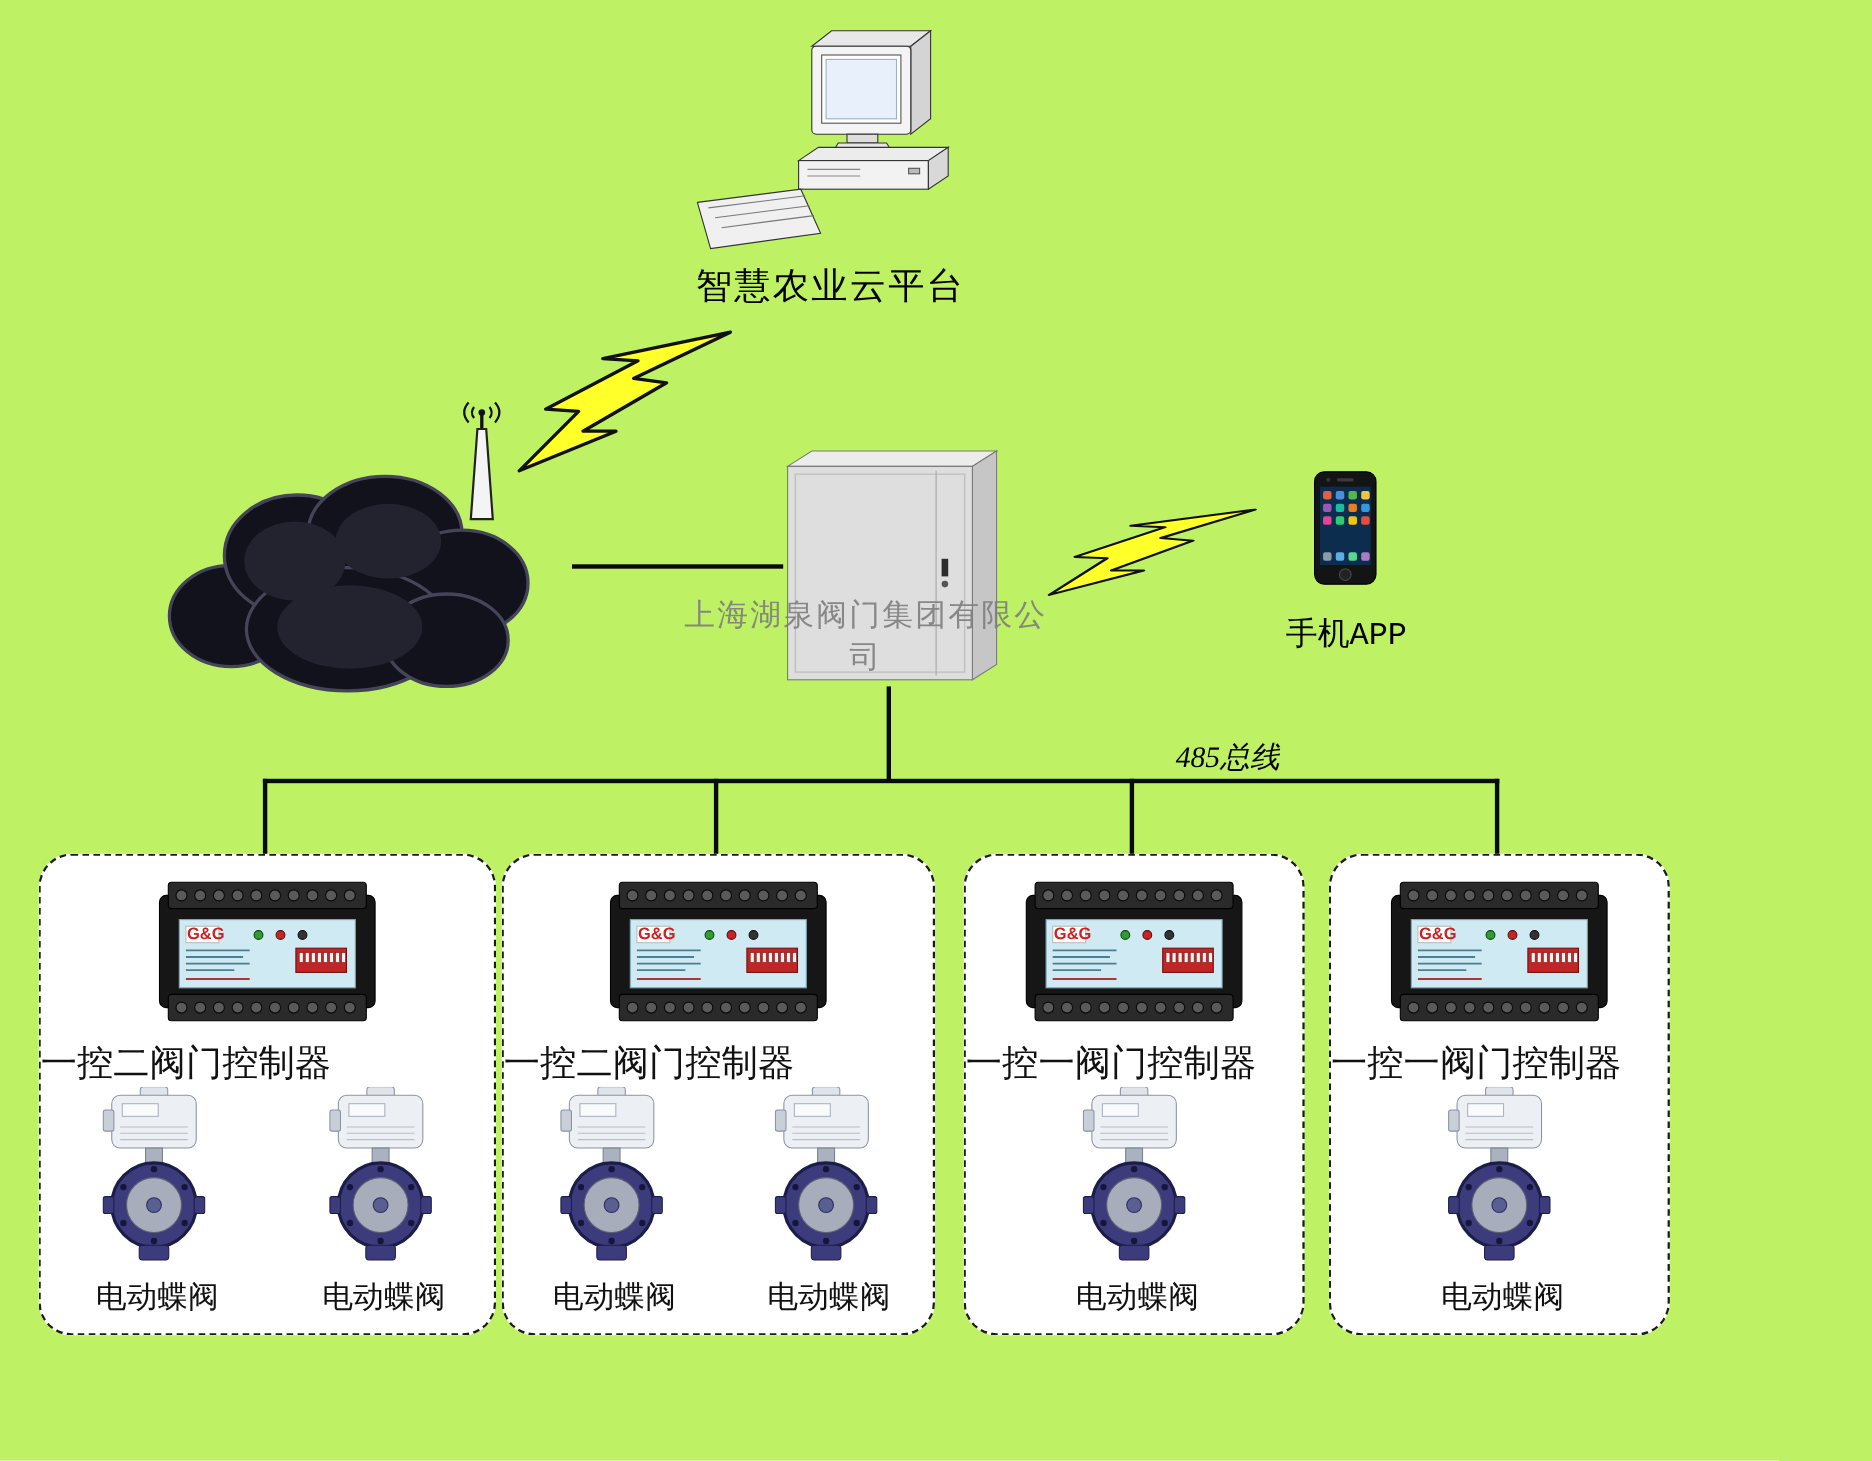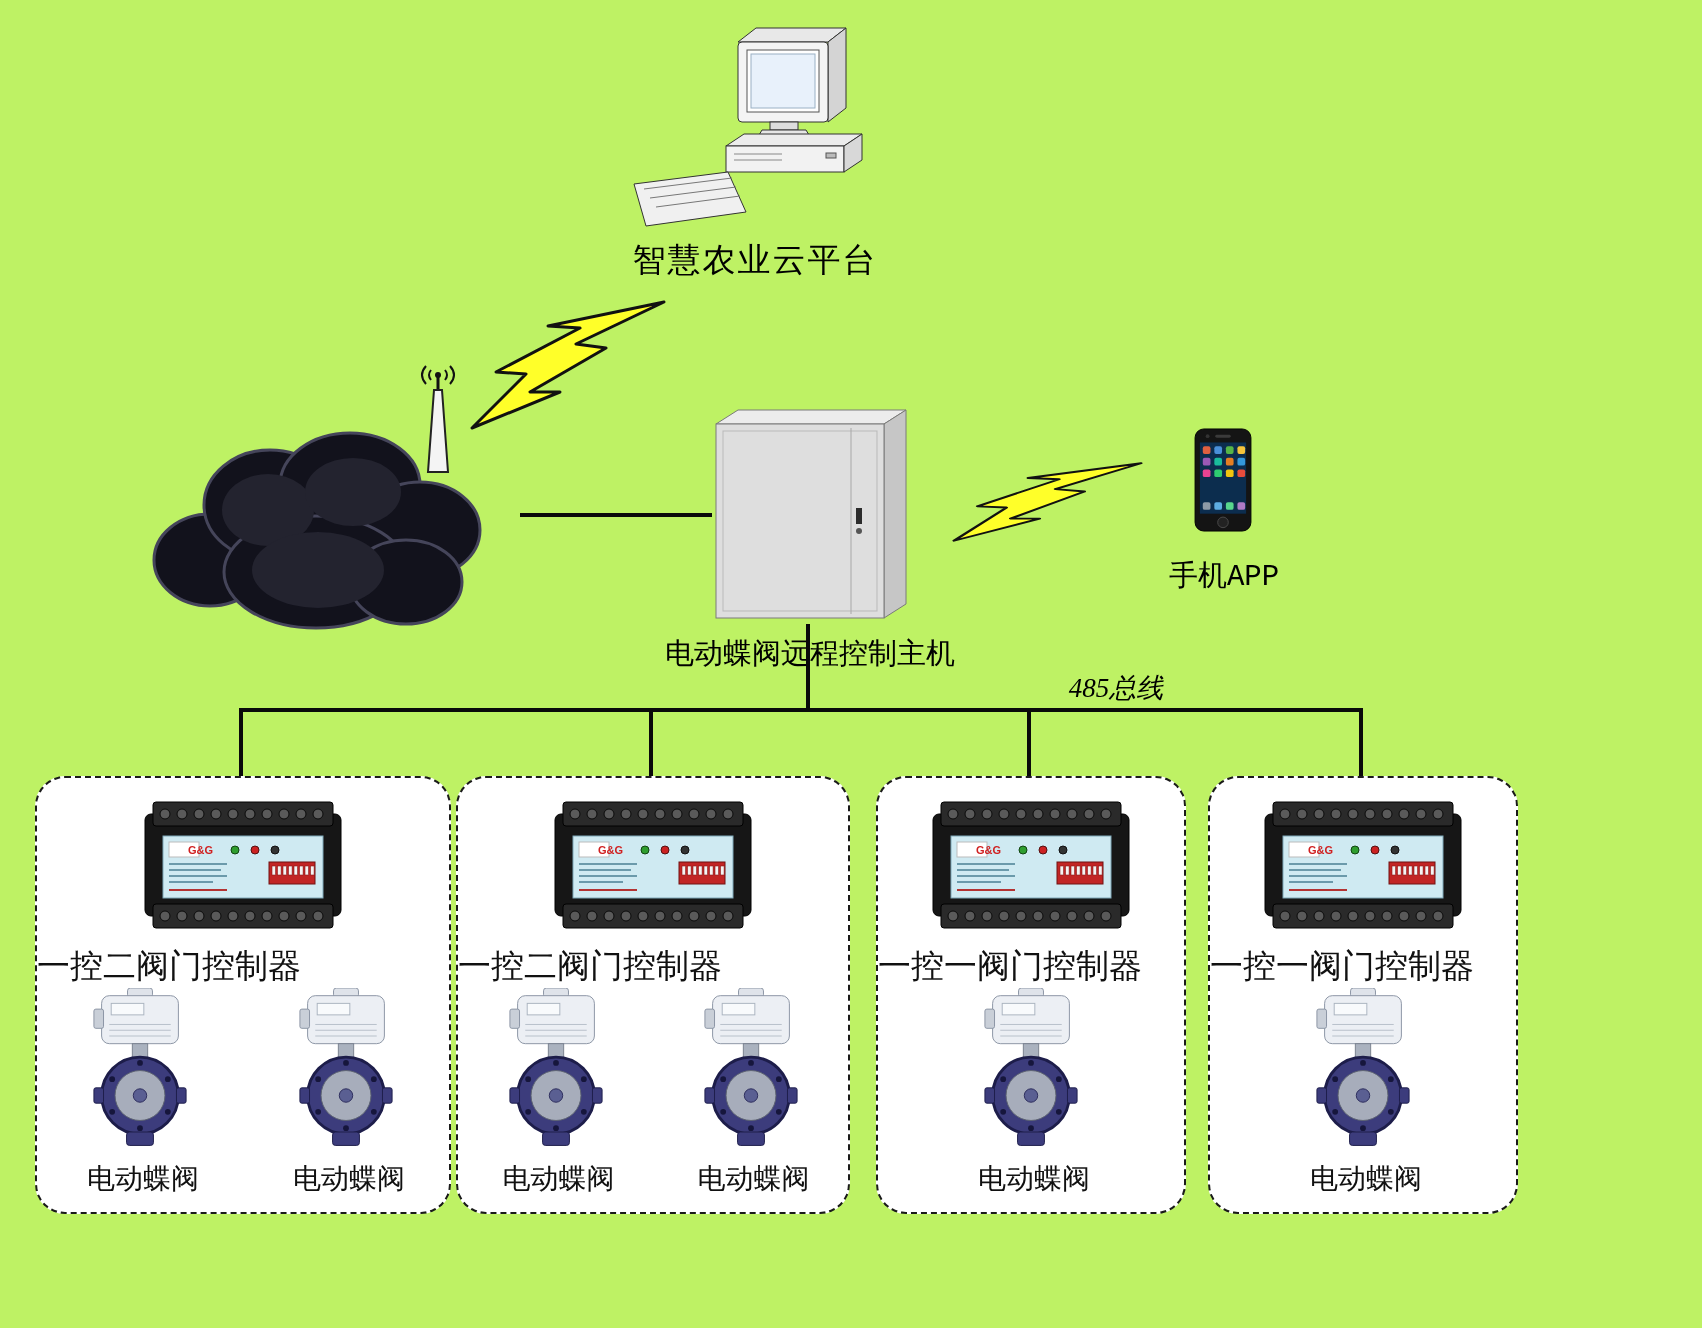--- a/index.html
+++ b/index.html
@@ -17,22 +17,22 @@
   .watermark { font-size:28px; color:rgba(125,125,125,.9); letter-spacing:2px; z-index:6; }
   .phone-label { font-size:29px; }
   .bus-label { font-size:27px; }
 
   .group {
     position:absolute; border:2px dashed #1a1a1a; border-radius:30px; background:#fff;
   }
   .controller-wrap { position:absolute; top:22px; left:50%; transform:translateX(-50%);
     width:200px; height:130px; }
   .gg-logo { position:absolute; left:27px; top:43px; width:29px; height:14px;
-    font-family:"Liberation Sans",sans-serif; font-weight:bold; font-size:11px;
-    color:#d02020; text-align:center; line-height:14px;margin-left:16px; }
+    font-family:"Liberation Sans",sans-serif; font-weight:bold; font-size:15px;
+    color:#d02020; text-align:center; line-height:14px; }
   .ctrl-label { position:absolute; top:166px; left:0; width:100%; font-size:33px; }
   .valves { position:absolute; top:210px; left:0; right:0; bottom:6px;
     display:flex; justify-content:space-around; align-items:flex-start; }
   .valve { display:flex; flex-direction:column; align-items:flex-end; }
   .valve svg { width:118px; height:168px; }
   .valve-label { font-size:28px; margin-top:4px; }
 </style>
 </head>
 <body>
 
@@ -181,21 +181,21 @@
 
   <svg class="abs" style="left:710px; top:404px;" width="200" height="222" viewBox="0 0 200 222">
     <polygon points="6,20 28,6 196,6 174,20" fill="#ececec" stroke="#7a7a7a"></polygon>
     <polygon points="174,214 196,200 196,6 174,20" fill="#c6c6c6" stroke="#7a7a7a"></polygon>
     <rect x="6" y="20" width="168" height="194" fill="#dedede" stroke="#7a7a7a"></rect>
     <rect x="13" y="27" width="154" height="180" fill="none" stroke="#b9b9b9"></rect>
     <line x1="141" y1="24" x2="141" y2="210" stroke="#a8a8a8"></line>
     <rect x="146" y="104" width="6" height="16" fill="#2c2c2c"></rect>
     <circle cx="149" cy="127" r="3" fill="#555"></circle>
   </svg>
-  <div class="abs label cabinet-label" style="left:660px; top:634px; width:300px;">电动蝶阀远程控制主机</div>
+  <div class="abs watermark" style="left:612px; top:540px; width:350px; text-align:center;">上海湖泉阀门集团有限公司</div>
 
   <svg class="abs" style="left:950px; top:462px;" width="195" height="80">
     <use href="#sym-bolt" width="195" height="80"></use>
   </svg>
 
   <svg class="abs" style="left:1194px; top:428px;" width="58" height="104" viewBox="0 0 60 108">
     <rect x="1" y="1" width="58" height="106" rx="9" fill="#141414" stroke="#000"></rect>
     <rect x="22" y="7" width="16" height="3" rx="1.5" fill="#3a3a3a"></rect>
     <circle cx="14" cy="8.5" r="2" fill="#333"></circle>
     <rect x="6" y="15" width="48" height="74" fill="#0c2d4e"></rect>

